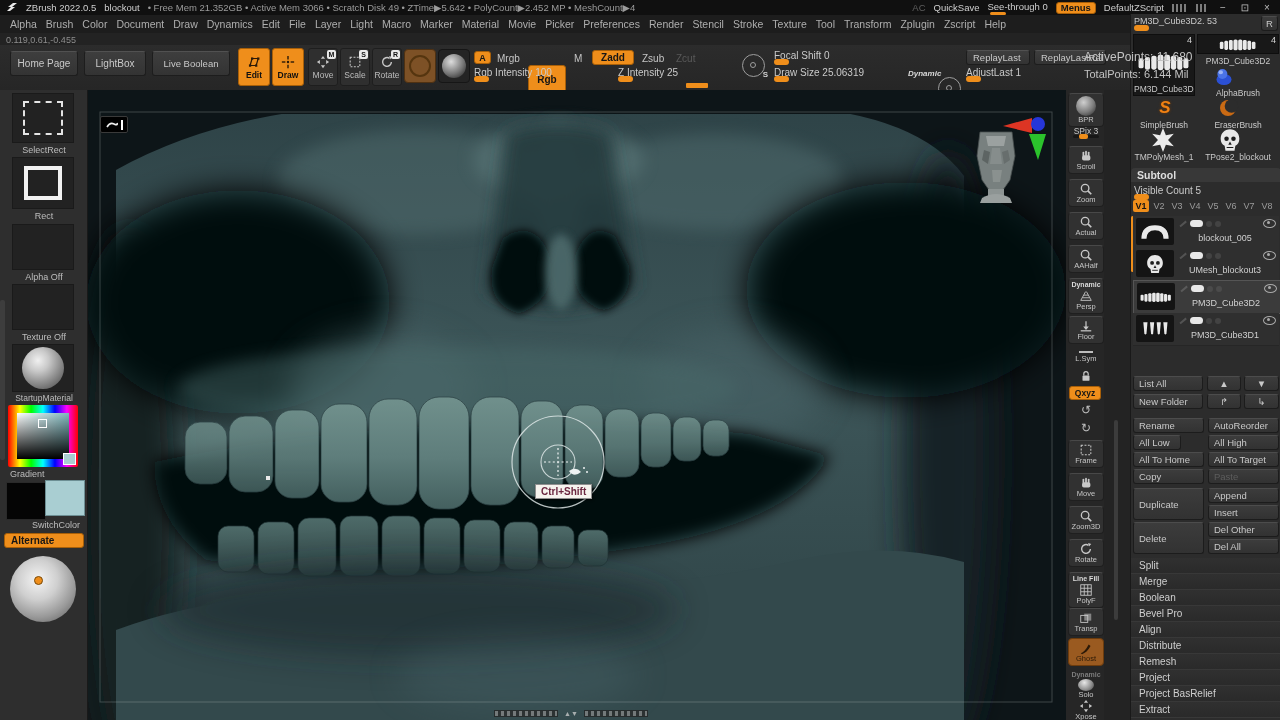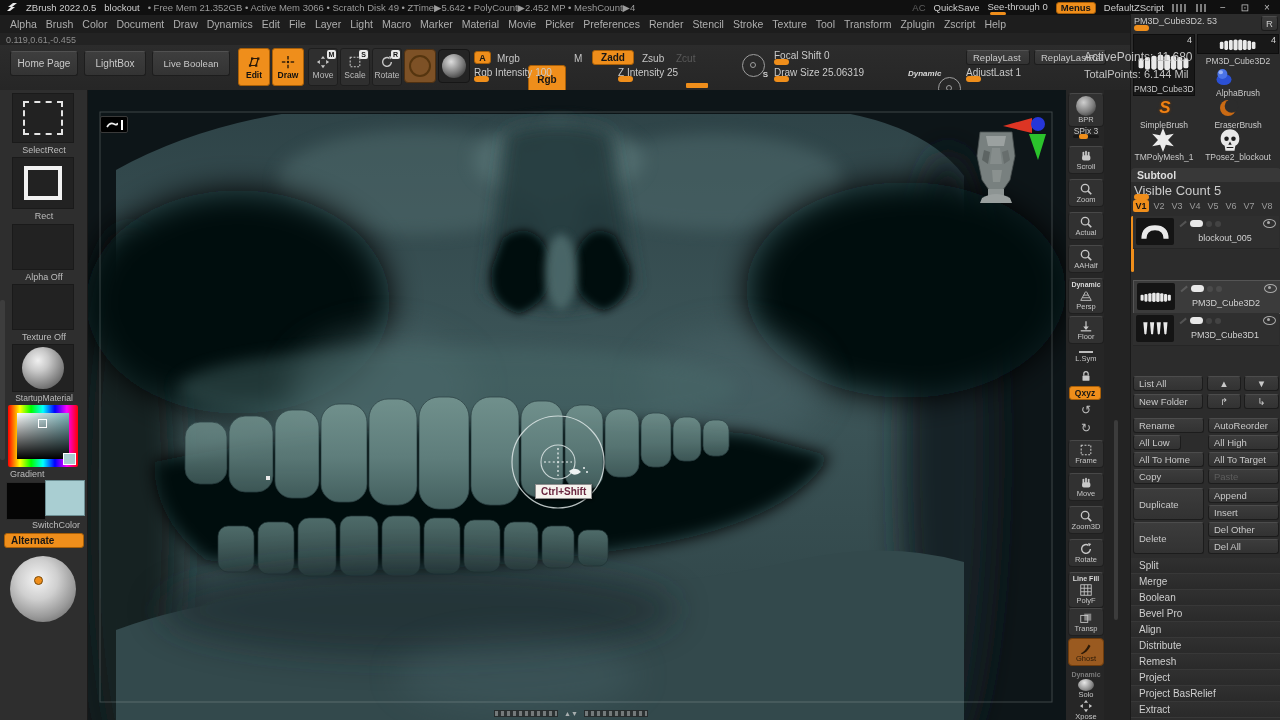--- a/index.html
+++ b/index.html
@@ -697,21 +697,21 @@
     <span class="tlabel" style="left:0px;top:138px;width:66px">TMPolyMesh_1</span>
     <div class="a" style="left:88px;top:114px;width:24px;height:24px">
       <svg width="22" height="24" viewBox="0 0 16 18">
           <use href="#i-skullmini"></use>
         </svg>
     </div>
     <span class="tlabel" style="left:66px;top:138px;width:82px">TPose2_blockout</span>
 
     <div class="a" style="left:0;top:154px;width:150px;height:14px;background:#383838;border-radius:4px 4px 0 0;display:flex;align-items:center;padding-left:6px;box-sizing:border-box;font-size:10.5px;font-weight:bold;color:#dedede">Subtool</div>
     <div class="zslider" style="left:3px;top:171px;width:144px">
-      <span class="lb" style="font-size:13px">Visible Count 5</span>
+      <span class="lb" style="font-size:10px">Visible Count 5</span>
       <span class="tr"><span class="kn" style="left:16%"></span></span>
     </div>
     <div class="a" style="left:2px;top:186px;width:146px;height:13px;display:flex;gap:2px">
       <span class="vtab on">V1</span>
       <span class="vtab">V2</span>
       <span class="vtab">V3</span>
       <span class="vtab">V4</span>
       <span class="vtab">V5</span>
       <span class="vtab">V6</span>
       <span class="vtab">V7</span>
@@ -727,20 +727,35 @@
         </div>
       <div class="st-tog">
           <span class="dimslash"></span>
           <span class="pill"></span>
           <span class="dimdot"></span>
           <span class="dimdot"></span>
           <span class="eye"></span>
         </div>
       <span class="st-name">blockout_005</span>
     </div>
+    <div class="st-row" style="top:234px">
+      <div class="st-thumb">
+          <svg width="18" height="22" viewBox="0 0 16 18">
+            <use href="#i-skullmini"></use>
+          </svg>
+        </div>
+      <div class="st-tog">
+          <span class="dimslash"></span>
+          <span class="pill"></span>
+          <span class="dimdot"></span>
+          <span class="dimdot"></span>
+          <span class="eye"></span>
+        </div>
+      <span class="st-name">UMesh_blockout3</span>
+    </div>
     <div class="st-row sel" style="top:266px">
       <div class="st-thumb">
           <svg width="34" height="14" viewBox="0 0 44 16">
             <use href="#i-teethrow"></use>
           </svg>
         </div>
       <div class="st-tog">
           <span class="dimslash"></span>
           <span class="pill"></span>
           <span class="dimdot"></span>

